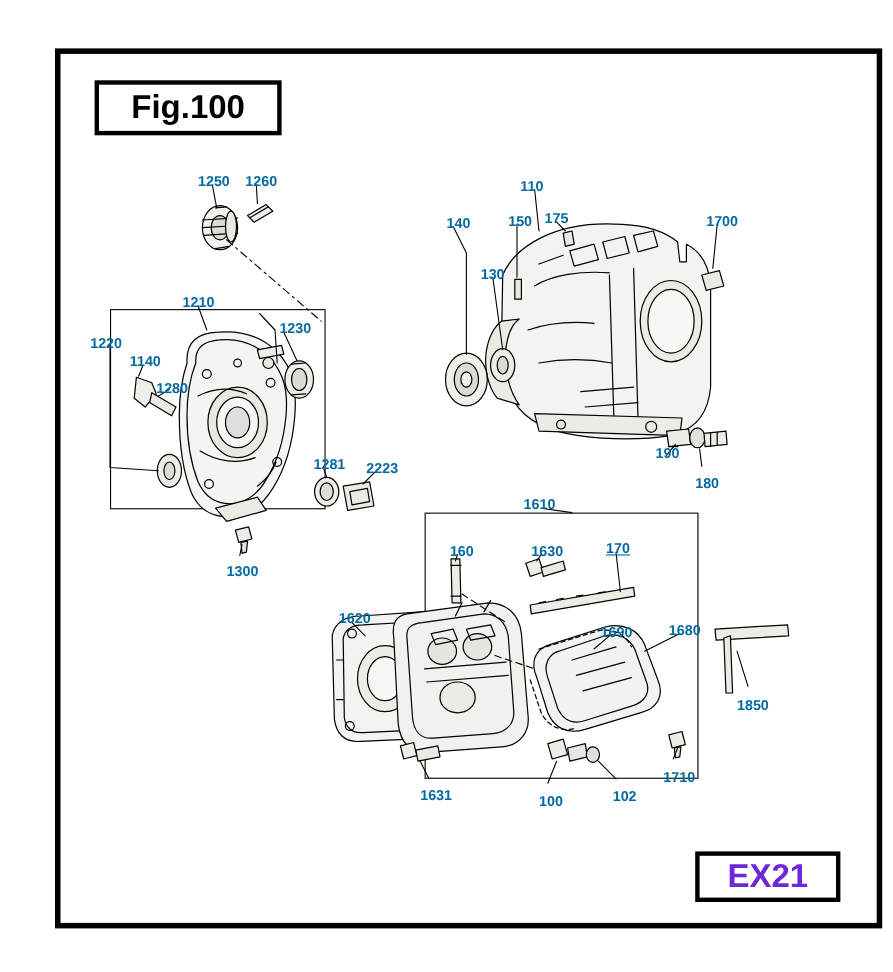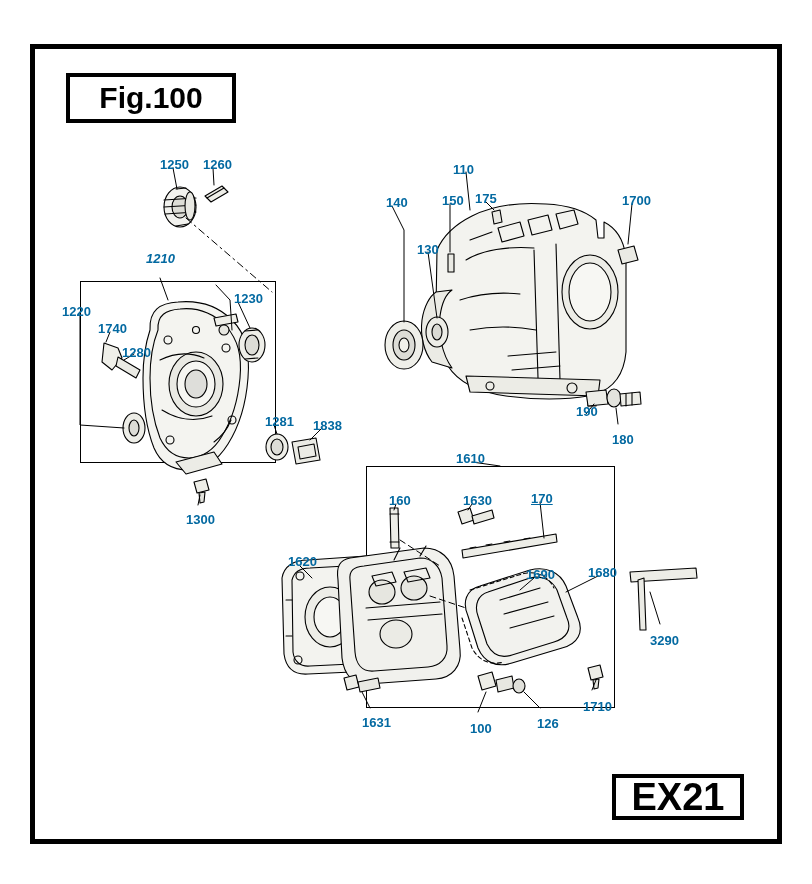--- a/index.html
+++ b/index.html
@@ -11,20 +11,21 @@
     width: 812px;
     height: 884px;
     font-family: "Liberation Sans", sans-serif;
     overflow: hidden;
   }
   #sheet {
     position: relative;
     width: 660px;
     height: 884px;
     background: #ffffff;
+    margin-left: 20px;
   }
   
   #outer-frame {
     position: absolute;
     left: 30px;
     top: 44px;
     width: 752px;
     height: 800px;
     border: 5px solid #000;
     box-sizing: border-box;
@@ -58,23 +59,23 @@
     width: 132px;
     height: 46px;
     border: 4px solid #000;
     box-sizing: border-box;
     background: #fff;
     display: flex;
     align-items: center;
     justify-content: center;
   }
   #model-box .model-label {
-    font-size: 38px;
+    font-size: 30px;
     font-weight: bold;
-    color: #000000;
+    color: #6d28d9;
   }
   
   .lbl {
     position: absolute;
     font-size: 13px;
     font-weight: bold;
     color: #0369a1;
     white-space: nowrap;
     line-height: 14px;
   }
@@ -346,44 +347,44 @@
       <path d="M540 708 L524 692" stroke-width="1"></path>
       <path d="M592 690 L596 680" stroke-width="1"></path>
 
       <path d="M400 540 L440 566" stroke-dasharray="6,4" stroke-width="1"></path>
       <path d="M430 596 L466 608" stroke-dasharray="6,4" stroke-width="1"></path>
     </g>
   </svg>
 
   <div class="lbl" style="left:160px; top:158px;">1250</div>
   <div class="lbl" style="left:203px; top:158px;">1260</div>
-  <div class="lbl" style="left:146px; top:252px;font-style:italic;">1210</div>
+  <div class="lbl" style="left:146px; top:268px;">1210</div>
   <div class="lbl" style="left:234px; top:292px;">1230</div>
   <div class="lbl" style="left:62px; top:305px;text-align:center;">1220</div>
-  <div class="lbl" style="left:98px; top:322px;">1740</div>
+  <div class="lbl" style="left:98px; top:322px;">1140</div>
   <div class="lbl" style="left:122px; top:346px;">1280</div>
   <div class="lbl" style="left:265px; top:415px;text-align:center;">1281</div>
-  <div class="lbl" style="left:313px; top:419px;">1838</div>
+  <div class="lbl" style="left:313px; top:419px;">2223</div>
   <div class="lbl" style="left:186px; top:513px;">1300</div>
 
   <div class="lbl" style="left:453px; top:163px;">110</div>
   <div class="lbl" style="left:386px; top:196px;">140</div>
   <div class="lbl" style="left:442px; top:194px;">150</div>
   <div class="lbl" style="left:475px; top:192px;">175</div>
   <div class="lbl" style="left:417px; top:243px;">130</div>
   <div class="lbl" style="left:622px; top:194px;">1700</div>
   <div class="lbl" style="left:576px; top:405px;text-align:right;">190</div>
   <div class="lbl" style="left:612px; top:433px;">180</div>
 
   <div class="lbl" style="left:456px; top:452px;">1610</div>
   <div class="lbl" style="left:389px; top:494px;">160</div>
   <div class="lbl" style="left:463px; top:494px;">1630</div>
   <div class="lbl" style="left:531px; top:492px;text-decoration:underline;">170</div>
   <div class="lbl" style="left:288px; top:555px;">1620</div>
   <div class="lbl" style="left:526px; top:568px;">1690</div>
   <div class="lbl" style="left:588px; top:566px;">1680</div>
-  <div class="lbl" style="left:650px; top:634px;">3290</div>
+  <div class="lbl" style="left:650px; top:634px;">1850</div>
   <div class="lbl" style="left:362px; top:716px;">1631</div>
   <div class="lbl" style="left:470px; top:722px;">100</div>
-  <div class="lbl" style="left:537px; top:717px;">126</div>
+  <div class="lbl" style="left:537px; top:717px;">102</div>
   <div class="lbl" style="left:583px; top:700px;">1710</div>
 
 </div>
 
 </body></html>

